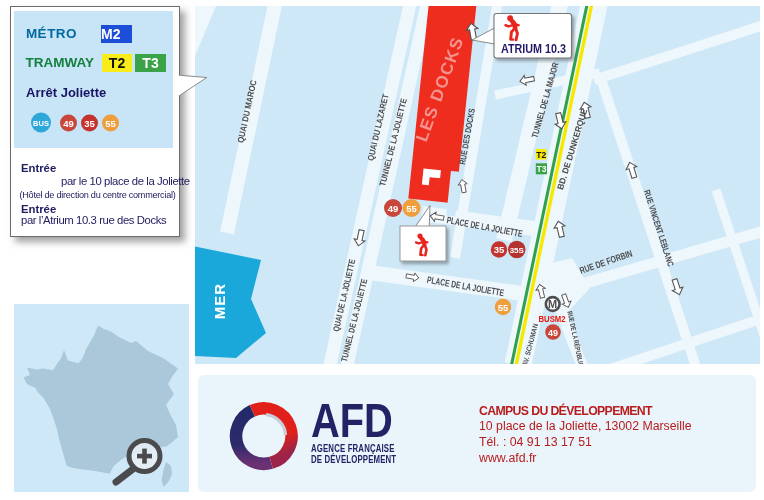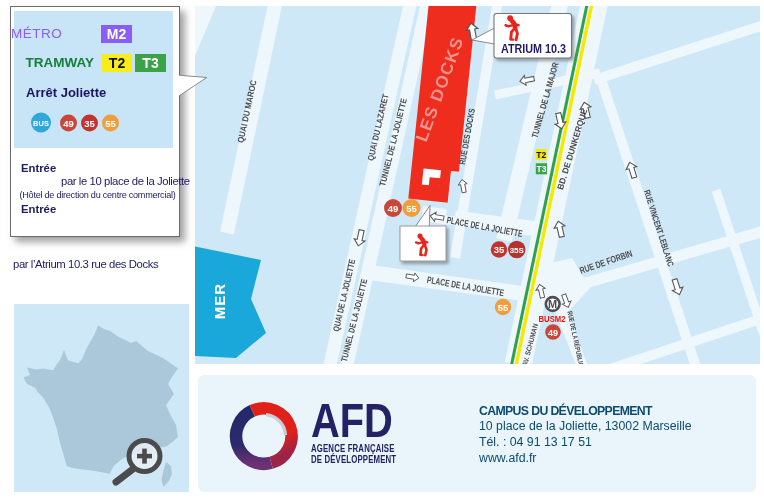--- a/index.html
+++ b/index.html
@@ -231,23 +231,23 @@
     <path d="M 252.3,410.8 A 27.75,27.75 0 0 0 271.2,462.8" fill="none" stroke="url(#gradnavy)" stroke-width="12.5"></path>
     <path d="M 252.3,410.8 A 27.75,27.75 0 1 1 271.2,462.8" fill="none" stroke="url(#gradred)" stroke-width="12.5"></path>
     <path d="M 266,414.6 A 21.5,21.5 0 0 1 285.5,435" fill="none" stroke="#c9cdda" stroke-width="3.2"></path>
   </g>
 </svg>
 
 <div class="abs" style="left:10px;top:6px;width:168px;height:229px;background:#ffffff;border:1px solid #6b6b6b;box-shadow:5px 5px 7px rgba(70,70,70,0.5);">
 
   <div class="abs" style="left:3px;top:4px;width:159px;height:137px;background:#c7e5f7;"></div>
 
-  <div class="abs" style="left:0;top:19px;width:81px;text-align:left;font-size:13.5px;font-weight:normal;color:#8b5cf6;letter-spacing:0.5px;">MÉTRO</div>
-
-  <div class="abs" style="left:90px;top:18px;width:31px;height:18px;background:#8b5cf6;color:#fff;font-size:14px;font-weight:bold;text-align:center;line-height:18px;">M2</div>
+  <div class="abs" style="left:0;top:19px;width:81px;text-align:center;font-size:13.5px;font-weight:bold;color:#0369a1;letter-spacing:0.5px;">MÉTRO</div>
+
+  <div class="abs" style="left:90px;top:18px;width:31px;height:18px;background:#1d4ed8;color:#fff;font-size:14px;font-weight:bold;line-height:18px;">M2</div>
 
   <div class="abs" style="left:0;top:48px;width:83px;text-align:right;font-size:13.5px;font-weight:bold;color:#15803d;">TRAMWAY</div>
 
   <div class="abs" style="left:91px;top:47px;width:30px;height:18px;background:#f8ec1a;color:#111;font-size:14px;font-weight:bold;text-align:center;line-height:18px;">T2</div>
 
   <div class="abs" style="left:124px;top:47px;width:31px;height:18px;background:#3aa348;color:#fff;font-size:14px;font-weight:bold;text-align:center;line-height:18px;">T3</div>
 
   <div class="abs" style="left:15px;top:78px;font-size:13px;font-weight:bold;color:#1b1464;">Arrêt Joliette</div>
 
   <svg class="abs" style="left:0;top:0" width="168" height="229" viewBox="0 0 168 229">
@@ -260,29 +260,29 @@
       <text x="78.5" y="119.5" text-anchor="middle" font-size="9.5" font-weight="bold" fill="#ffffff">35</text>
       <circle cx="99.5" cy="116" r="8.5" fill="#f09d3c"></circle>
       <text x="99.5" y="119.5" text-anchor="middle" font-size="9.5" font-weight="bold" fill="#ffffff">55</text>
     </g>
   </svg>
 
   <div class="abs" style="left:10px;top:155px;width:158px;font-size:11.3px;color:#232062;white-space:nowrap;font-weight:bold;">Entrée</div>
   <div class="abs" style="left:10px;top:168px;width:158px;font-size:11.3px;letter-spacing:-0.4px;color:#232062;white-space:nowrap;padding-left:40px;">par le 10 place de la Joliette</div>
   <div class="abs" style="left:8.5px;top:183px;width:158px;font-size:9.1px;color:#232062;white-space:nowrap;letter-spacing:-0.25px;">(Hôtel de direction du centre commercial)</div>
   <div class="abs" style="left:10px;top:195.5px;width:158px;font-size:11.3px;color:#232062;white-space:nowrap;font-weight:bold;">Entrée</div>
-  <div class="abs" style="left:2px;top:207px;width:188px;font-size:11.3px;letter-spacing:-0.4px;color:#232062;white-space:nowrap;margin-top:44px;">par l’Atrium 10.3 rue des Docks</div>
+  <div class="abs" style="left:10px;top:207px;width:188px;font-size:11.3px;letter-spacing:-0.4px;color:#232062;white-space:nowrap;">par l’Atrium 10.3 rue des Docks</div>
 </div>
 
 <svg class="abs" style="left:175px;top:70px;z-index:5" width="40" height="32" viewBox="175 70 40 32">
   <path d="M178.8,75.2 L206.8,77.5 L178.8,96" fill="#ffffff" stroke="#8a8a8a" stroke-width="1"></path>
   <rect x="175" y="75.5" width="4.2" height="19.5" fill="#ffffff"></rect>
 </svg>
 
-<div class="abs" style="left:479px;top:403.5px;font-size:12.3px;color:#0c4a6e;line-height:15.7px;">
+<div class="abs" style="left:479px;top:403.5px;font-size:12.3px;color:#b91c1c;line-height:15.7px;">
   <b style="letter-spacing:-0.65px;">CAMPUS DU DÉVELOPPEMENT</b><br>
   10 place de la Joliette, 13002 Marseille<br>
   Tél. : 04 91 13 17 51<br>
   www.afd.fr
 </div>
 
 <div class="abs" style="left:311px;top:396.5px;font-size:48px;line-height:1;font-weight:bold;color:#232264;letter-spacing:0;transform:scaleX(0.83);transform-origin:0 0;">AFD</div>
 
 <div class="abs" style="left:311px;top:442.5px;font-size:10px;font-weight:bold;color:#232264;letter-spacing:0.2px;line-height:11.3px;transform:scaleX(0.78);transform-origin:0 0;">AGENCE FRANÇAISE<br>DE DÉVELOPPEMENT</div>
 

